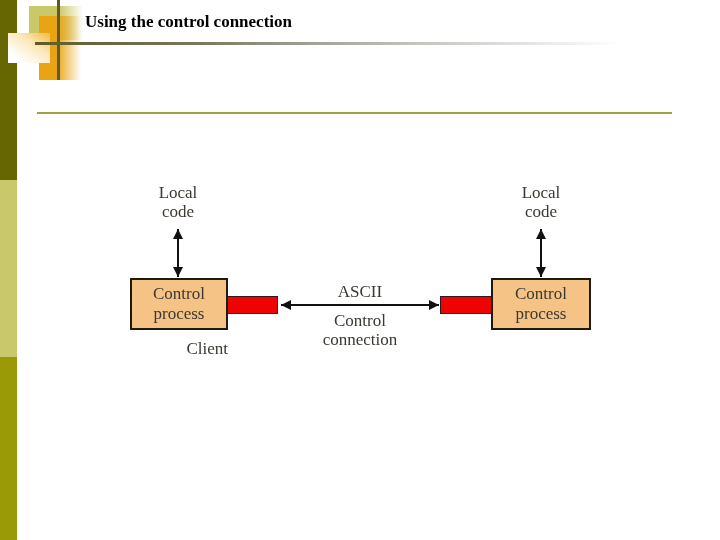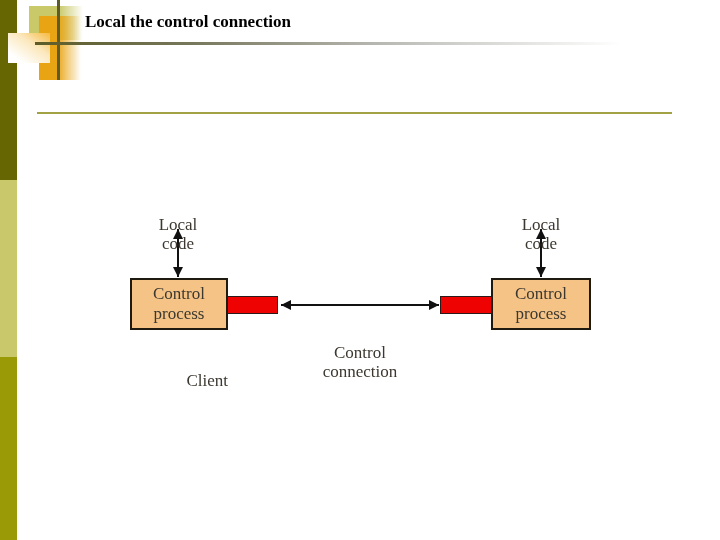--- a/index.html
+++ b/index.html
@@ -48,21 +48,20 @@
     position: absolute; left: 85px; top: 12px;
     font-size: 17px; font-weight: bold; color: #000000;
     white-space: nowrap;
   }
 
   
   .dlabel {
     position: absolute; text-align: center;
     font-size: 17px; line-height: 19px; color: #3c3830;
     white-space: pre-line;
-    margin-top: 32px;
   }
   .local-left  { left: 128px; top: 183px; width: 100px; }
   .local-right { left: 491px; top: 183px; width: 100px; }
   .ascii-label { left: 310px; top: 282px; width: 100px; }
   .conn-label  { left: 295px; top: 311px; width: 130px; }
   .client-label{ left: 128px; top: 339px; width: 100px; text-align: right; }
   .server-label{ left: 491px; top: 336px; width: 100px; }
 
   .connector {
     position: absolute; top: 296px; width: 52px; height: 18px;
@@ -95,21 +94,21 @@
   <div class="sidebar-seg sidebar-mid"></div>
   <div class="sidebar-seg sidebar-bottom"></div>
 
   <div class="deco-khaki"></div>
   <div class="deco-gold"></div>
   <div class="deco-white"></div>
   <div class="deco-vline"></div>
   <div class="deco-hline-top"></div>
   <div class="deco-hline-mid"></div>
 
-  <div class="title">Local the control connection</div>
+  <div class="title">Using the control connection</div>
 
   <div class="connector connector-left"></div>
   <div class="connector connector-right"></div>
 
   <div class="process-box process-left">Control
 process</div>
   <div class="process-box process-right">Control
 process</div>
 
   <svg class="arrow-layer" viewBox="0 0 720 540" xmlns="http://www.w3.org/2000/svg">
@@ -123,17 +122,18 @@
     </defs>
     <line x1="178" y1="229" x2="178" y2="277" stroke="#111111" stroke-width="2" marker-start="url(#ah-start)" marker-end="url(#ah-end)"></line>
     <line x1="541" y1="229" x2="541" y2="277" stroke="#111111" stroke-width="2" marker-start="url(#ah-start)" marker-end="url(#ah-end)"></line>
     <line x1="281" y1="305" x2="439" y2="305" stroke="#111111" stroke-width="2" marker-start="url(#ah-start)" marker-end="url(#ah-end)"></line>
   </svg>
 
   <div class="dlabel local-left">Local
 code</div>
   <div class="dlabel local-right">Local
 code</div>
+  <div class="dlabel ascii-label">ASCII</div>
   <div class="dlabel conn-label">Control
 connection</div>
   <div class="dlabel client-label">Client</div>
 
 </div>
 
 </body></html>

